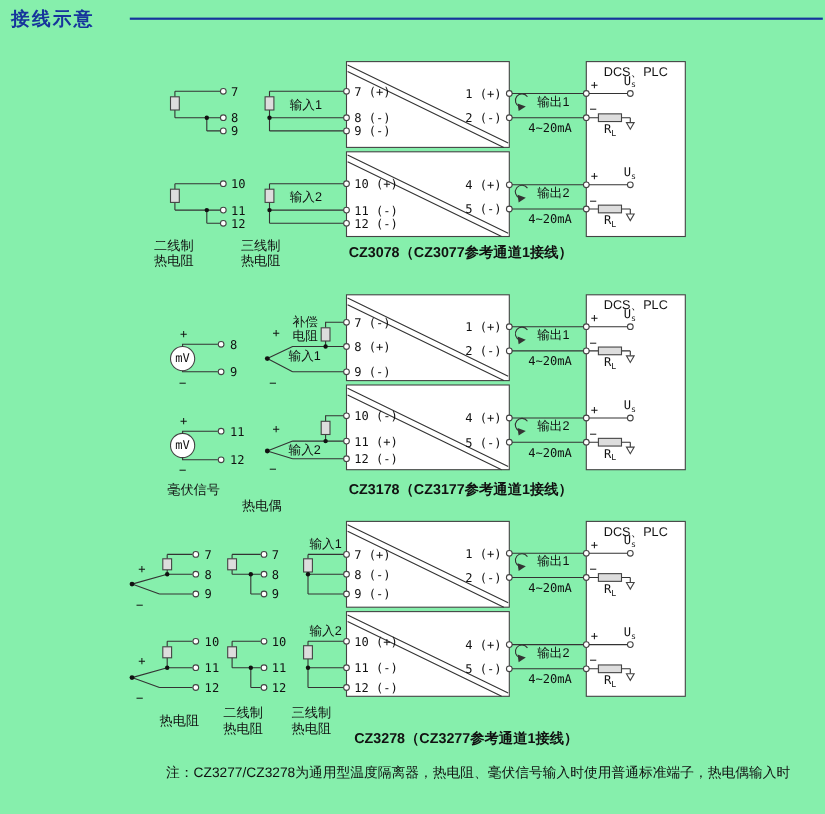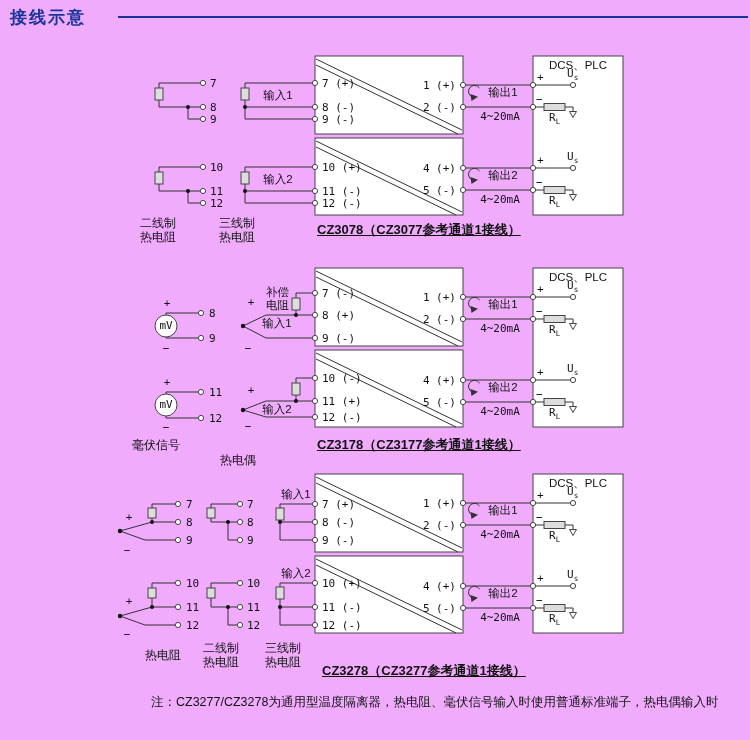--- a/index.html
+++ b/index.html
@@ -1,33 +1,33 @@
 <!DOCTYPE html>
 <html style="--accent: #16349c;"><head>
 <meta charset="utf-8">
 <style>
   :root { --accent:#16349c; }
   html,body { margin:0; padding:0; background:#fff; }
-  .stage { position:relative; width:750px; height:740px; background:#f0abfc; overflow:hidden;
+  .stage { position:relative; width:750px; height:740px; background:#86efac; overflow:hidden;
            font-family:"Liberation Sans","DejaVu Sans",sans-serif; color:#111; }
   .title { position:absolute; left:10px; top:6px; font-size:17px; font-weight:bold; color:var(--accent); letter-spacing:2px; }
   .rule  { position:absolute; left:118px; top:16px; width:630px; height:2px; background:var(--accent); }
   svg.diag { position:absolute; left:0; }
   .t  { font-family:"DejaVu Sans Mono","Liberation Mono",monospace; font-size:11px; fill:#111; }
   .ts { font-family:"DejaVu Sans Mono","Liberation Mono",monospace; font-size:7.5px; fill:#111; }
   .cn { font-family:"Liberation Sans","DejaVu Sans",sans-serif; font-size:11.5px; fill:#111; }
   .w   { fill:none; stroke:#333; stroke-width:1; }
   .blk { fill:#fff; stroke:#444; stroke-width:1; }
   .term{ fill:#fff; stroke:#444; stroke-width:1; }
   .dot { fill:#111; stroke:none; }
   .res { fill:#ddd; stroke:#444; stroke-width:1; }
   .gnd { fill:#fff; stroke:#444; stroke-width:1; }
   .arr { fill:#333; stroke:none; }
   .lbl { position:absolute; font-size:12px; line-height:14px; text-align:left; color:#111; }
-  .cap { position:absolute; font-size:13px; font-weight:bold; white-space:nowrap; color:#111;text-decoration:underline; }
+  .cap { position:absolute; font-size:13px; font-weight:bold; white-space:nowrap; color:#111; }
   .note{ position:absolute; left:111px; top:695px; width:645px; font-size:12.5px; line-height:15px; color:#111;margin-left:40px; }
 </style>
 </head>
 <body>
 
 <div class="stage">
 
   <div class="title">接线示意</div>
   <div class="rule"></div>
 
@@ -260,21 +260,21 @@
       <path class="w" d="M535.5 118 H570.5"></path>
         <circle class="term" cx="573" cy="118" r="2.6"></circle>
       <text class="t" x="567" y="110"><tspan>U</tspan><tspan class="ts" dy="2.5">s</tspan></text>
       <text class="t" x="536" y="136">−</text>
       <path class="w" d="M535.5 140 H544 M565 140 H573 M573 140 V144.5"></path>
       <rect class="res" x="544" y="136.5" width="21" height="7"></rect>
       <path class="gnd" d="M569.5 144.5 H576.5 L573 150.5 Z"></path>
       <text class="t" x="549" y="154"><tspan>R</tspan><tspan class="ts" dy="2.5">L</tspan></text>
     </g>
   </svg>
-  <div class="lbl" style="left:132px;top:438px;width:70px">毫伏信号</div>
+  <div class="lbl" style="left:152px;top:438px;width:70px">毫伏信号</div>
   <div class="lbl" style="left:220px;top:453px;width:70px">热电偶</div>
   <div class="cap" style="left:317px;top:436px">CZ3178（CZ3177参考通道1接线）</div>
 
   <svg class="diag" style="top:468px" width="750" height="172" viewBox="0 0 750 172">
 
     <g>
       <path class="w" d="M152 36 H175 M152 36 V40 M152 50 V54 M152 54 H175 M120 63 L152 54 M120 63 L145 72 M145 72 H175"></path>
       <rect class="res" x="148" y="40" width="8" height="10"></rect>
       <circle class="dot" cx="152" cy="54" r="2"></circle>
       <circle class="dot" cx="120" cy="63" r="2.2"></circle>

